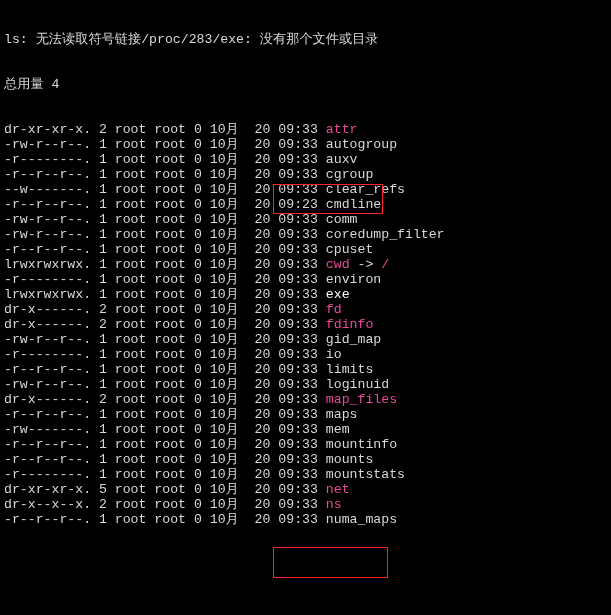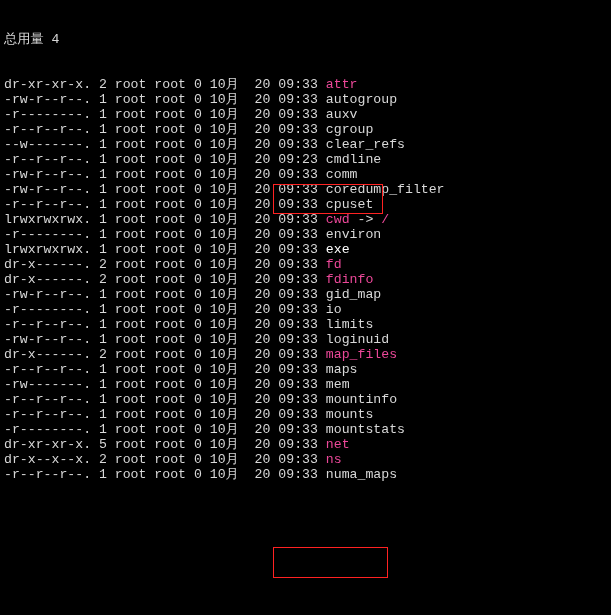--- a/index.html
+++ b/index.html
@@ -35,18 +35,19 @@
     border: 1px solid #ff2222;
     left: 273px; top: 547px;
     width: 113px; height: 29px;
     pointer-events: none;
   }
 </style>
 </head>
 <body>
 
 <div class="term">
+  <div class="row gray">ls: 无法读取符号链接/proc/283/exe: 没有那个文件或目录</div>
   <div class="row gray">总用量 4</div>
   <div id="listing"><div class="row"><span class="gray">dr-xr-xr-x. 2 root root 0 10月  20 09:33 </span><span class="teal">attr</span></div><div class="row"><span class="gray">-rw-r--r--. 1 root root 0 10月  20 09:33 </span><span class="gray">autogroup</span></div><div class="row"><span class="gray">-r--------. 1 root root 0 10月  20 09:33 </span><span class="gray">auxv</span></div><div class="row"><span class="gray">-r--r--r--. 1 root root 0 10月  20 09:33 </span><span class="gray">cgroup</span></div><div class="row"><span class="gray">--w-------. 1 root root 0 10月  20 09:33 </span><span class="gray">clear_refs</span></div><div class="row"><span class="gray">-r--r--r--. 1 root root 0 10月  20 09:23 </span><span class="gray">cmdline</span></div><div class="row"><span class="gray">-rw-r--r--. 1 root root 0 10月  20 09:33 </span><span class="gray">comm</span></div><div class="row"><span class="gray">-rw-r--r--. 1 root root 0 10月  20 09:33 </span><span class="gray">coredump_filter</span></div><div class="row"><span class="gray">-r--r--r--. 1 root root 0 10月  20 09:33 </span><span class="gray">cpuset</span></div><div class="row"><span class="gray">lrwxrwxrwx. 1 root root 0 10月  20 09:33 </span><span class="teal">cwd</span><span class="gray"> -&gt; </span><span class="teal">/</span></div><div class="row"><span class="gray">-r--------. 1 root root 0 10月  20 09:33 </span><span class="gray">environ</span></div><div class="row"><span class="gray">lrwxrwxrwx. 1 root root 0 10月  20 09:33 </span><span class="green">exe</span></div><div class="row"><span class="gray">dr-x------. 2 root root 0 10月  20 09:33 </span><span class="teal">fd</span></div><div class="row"><span class="gray">dr-x------. 2 root root 0 10月  20 09:33 </span><span class="teal">fdinfo</span></div><div class="row"><span class="gray">-rw-r--r--. 1 root root 0 10月  20 09:33 </span><span class="gray">gid_map</span></div><div class="row"><span class="gray">-r--------. 1 root root 0 10月  20 09:33 </span><span class="gray">io</span></div><div class="row"><span class="gray">-r--r--r--. 1 root root 0 10月  20 09:33 </span><span class="gray">limits</span></div><div class="row"><span class="gray">-rw-r--r--. 1 root root 0 10月  20 09:33 </span><span class="gray">loginuid</span></div><div class="row"><span class="gray">dr-x------. 2 root root 0 10月  20 09:33 </span><span class="teal">map_files</span></div><div class="row"><span class="gray">-r--r--r--. 1 root root 0 10月  20 09:33 </span><span class="gray">maps</span></div><div class="row"><span class="gray">-rw-------. 1 root root 0 10月  20 09:33 </span><span class="gray">mem</span></div><div class="row"><span class="gray">-r--r--r--. 1 root root 0 10月  20 09:33 </span><span class="gray">mountinfo</span></div><div class="row"><span class="gray">-r--r--r--. 1 root root 0 10月  20 09:33 </span><span class="gray">mounts</span></div><div class="row"><span class="gray">-r--------. 1 root root 0 10月  20 09:33 </span><span class="gray">mountstats</span></div><div class="row"><span class="gray">dr-xr-xr-x. 5 root root 0 10月  20 09:33 </span><span class="teal">net</span></div><div class="row"><span class="gray">dr-x--x--x. 2 root root 0 10月  20 09:33 </span><span class="teal">ns</span></div><div class="row"><span class="gray">-r--r--r--. 1 root root 0 10月  20 09:33 </span><span class="gray">numa_maps</span></div></div>
 </div>
 
 <div class="box1"></div>
 <div class="box2"></div>
 
 </body></html>

